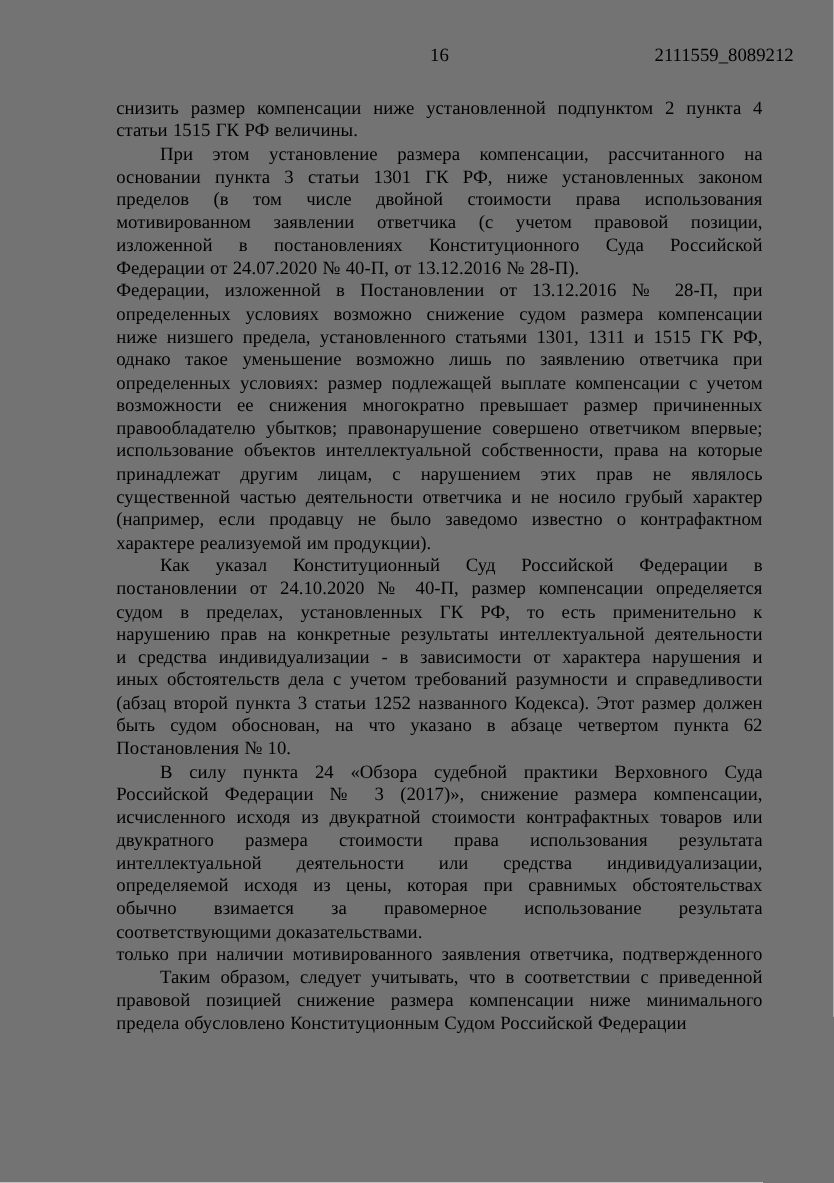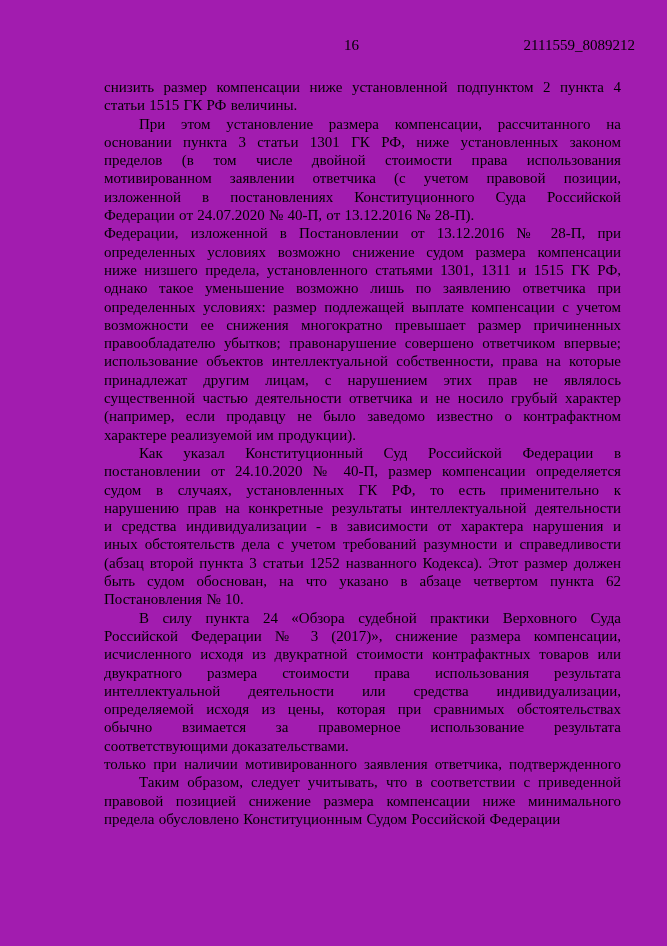--- a/index.html
+++ b/index.html
@@ -4,21 +4,21 @@
 <style>
   html, body {
     margin: 0;
     padding: 0;
     background: #ffffff;
   }
   .page {
     position: relative;
     width: 667px;
     height: 946px;
-    background: #a21caf;
+    background: #737373;
     overflow: hidden;
     font-family: "Liberation Serif", "DejaVu Serif", serif;
     color: #000000;
   }
   .page-num {
     position: absolute;
     top: 36px;
     left: 93px;
     width: 517px;
     text-align: center;
@@ -31,21 +31,20 @@
     right: 32px;
     font-size: 15px;
     line-height: 18px;
   }
   .body-text {
     position: absolute;
     top: 78px;
     left: 93px;
     width: 517px;
     font-size: 15px;
-    margin-left: 11px;
   }
   .para {
     margin: 0;
     padding: 0;
   }
   .line {
     height: 18.3px;
     line-height: 18.3px;
     overflow: hidden;
     text-align: justify;
@@ -88,21 +87,21 @@
         <div class="line">правообладателю убытков; правонарушение совершено ответчиком впервые;</div>
         <div class="line">использование объектов интеллектуальной собственности, права на которые</div>
         <div class="line">принадлежат другим лицам, с нарушением этих прав не являлось</div>
         <div class="line">существенной частью деятельности ответчика и не носило грубый характер</div>
         <div class="line">(например, если продавцу не было заведомо известно о контрафактном</div>
         <div class="line last">характере реализуемой им продукции).</div>
       </div>
       <div class="para">
         <div class="line first">Как указал Конституционный Суд Российской Федерации в</div>
         <div class="line">постановлении от 24.10.2020 № 40-П, размер компенсации определяется</div>
-        <div class="line">судом в случаях, установленных ГК РФ, то есть применительно к</div>
+        <div class="line">судом в пределах, установленных ГК РФ, то есть применительно к</div>
         <div class="line">нарушению прав на конкретные результаты интеллектуальной деятельности</div>
         <div class="line">и средства индивидуализации - в зависимости от характера нарушения и</div>
         <div class="line">иных обстоятельств дела с учетом требований разумности и справедливости</div>
         <div class="line">(абзац второй пункта 3 статьи 1252 названного Кодекса). Этот размер должен</div>
         <div class="line">быть судом обоснован, на что указано в абзаце четвертом пункта 62</div>
         <div class="line last">Постановления № 10.</div>
       </div>
       <div class="para">
         <div class="line first">В силу пункта 24 «Обзора судебной практики Верховного Суда</div>
         <div class="line">Российской Федерации № 3 (2017)», снижение размера компенсации,</div>

